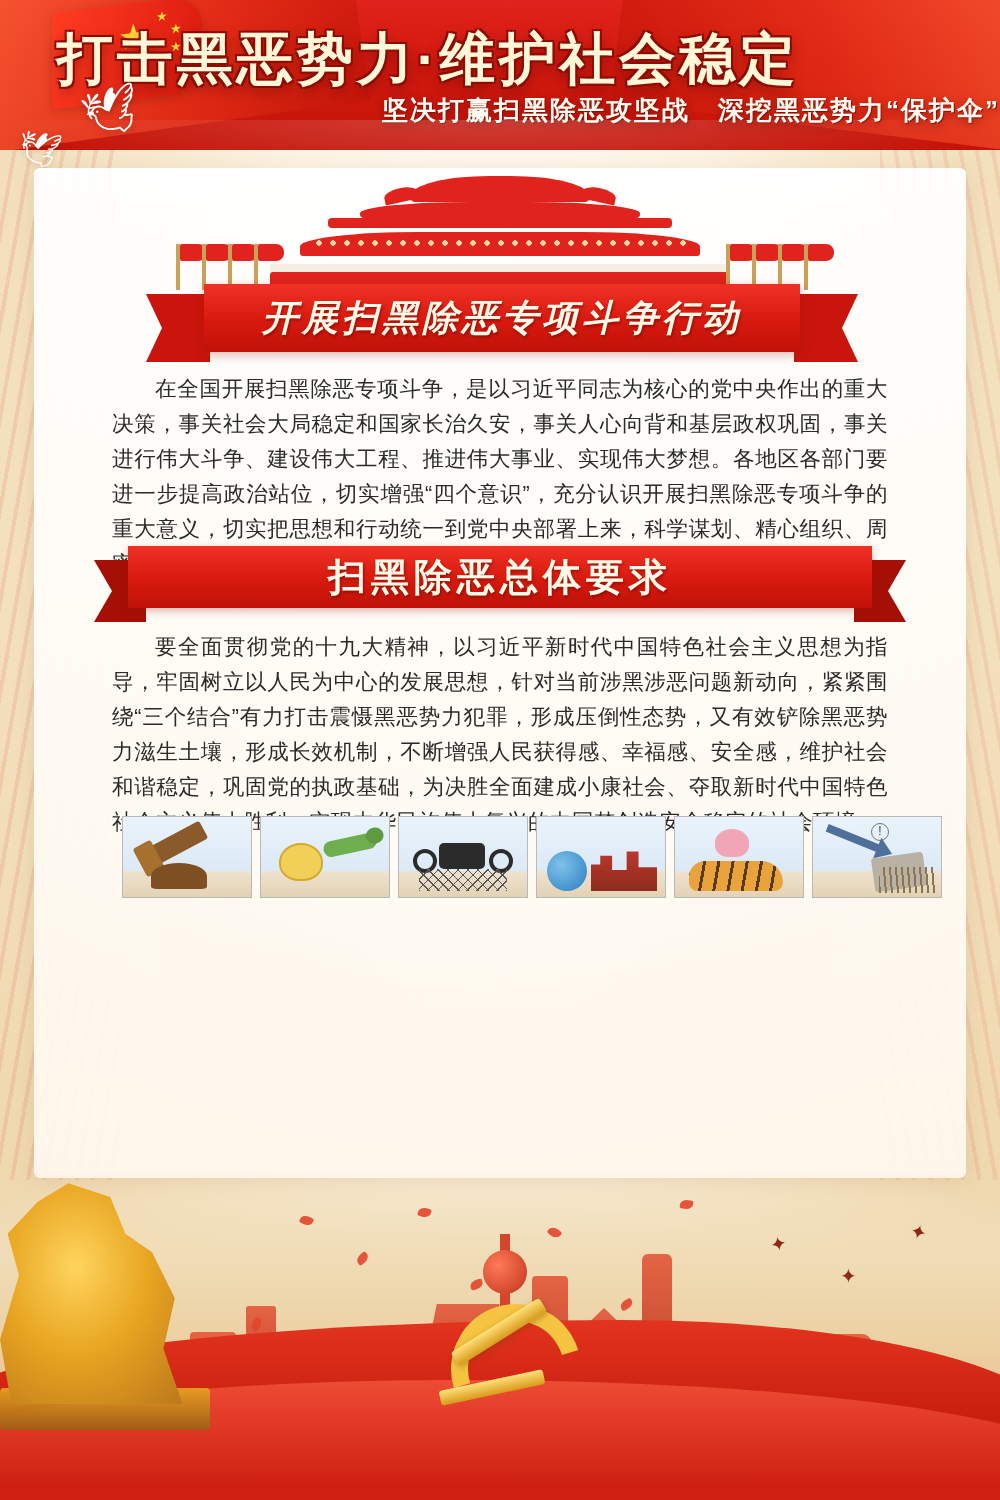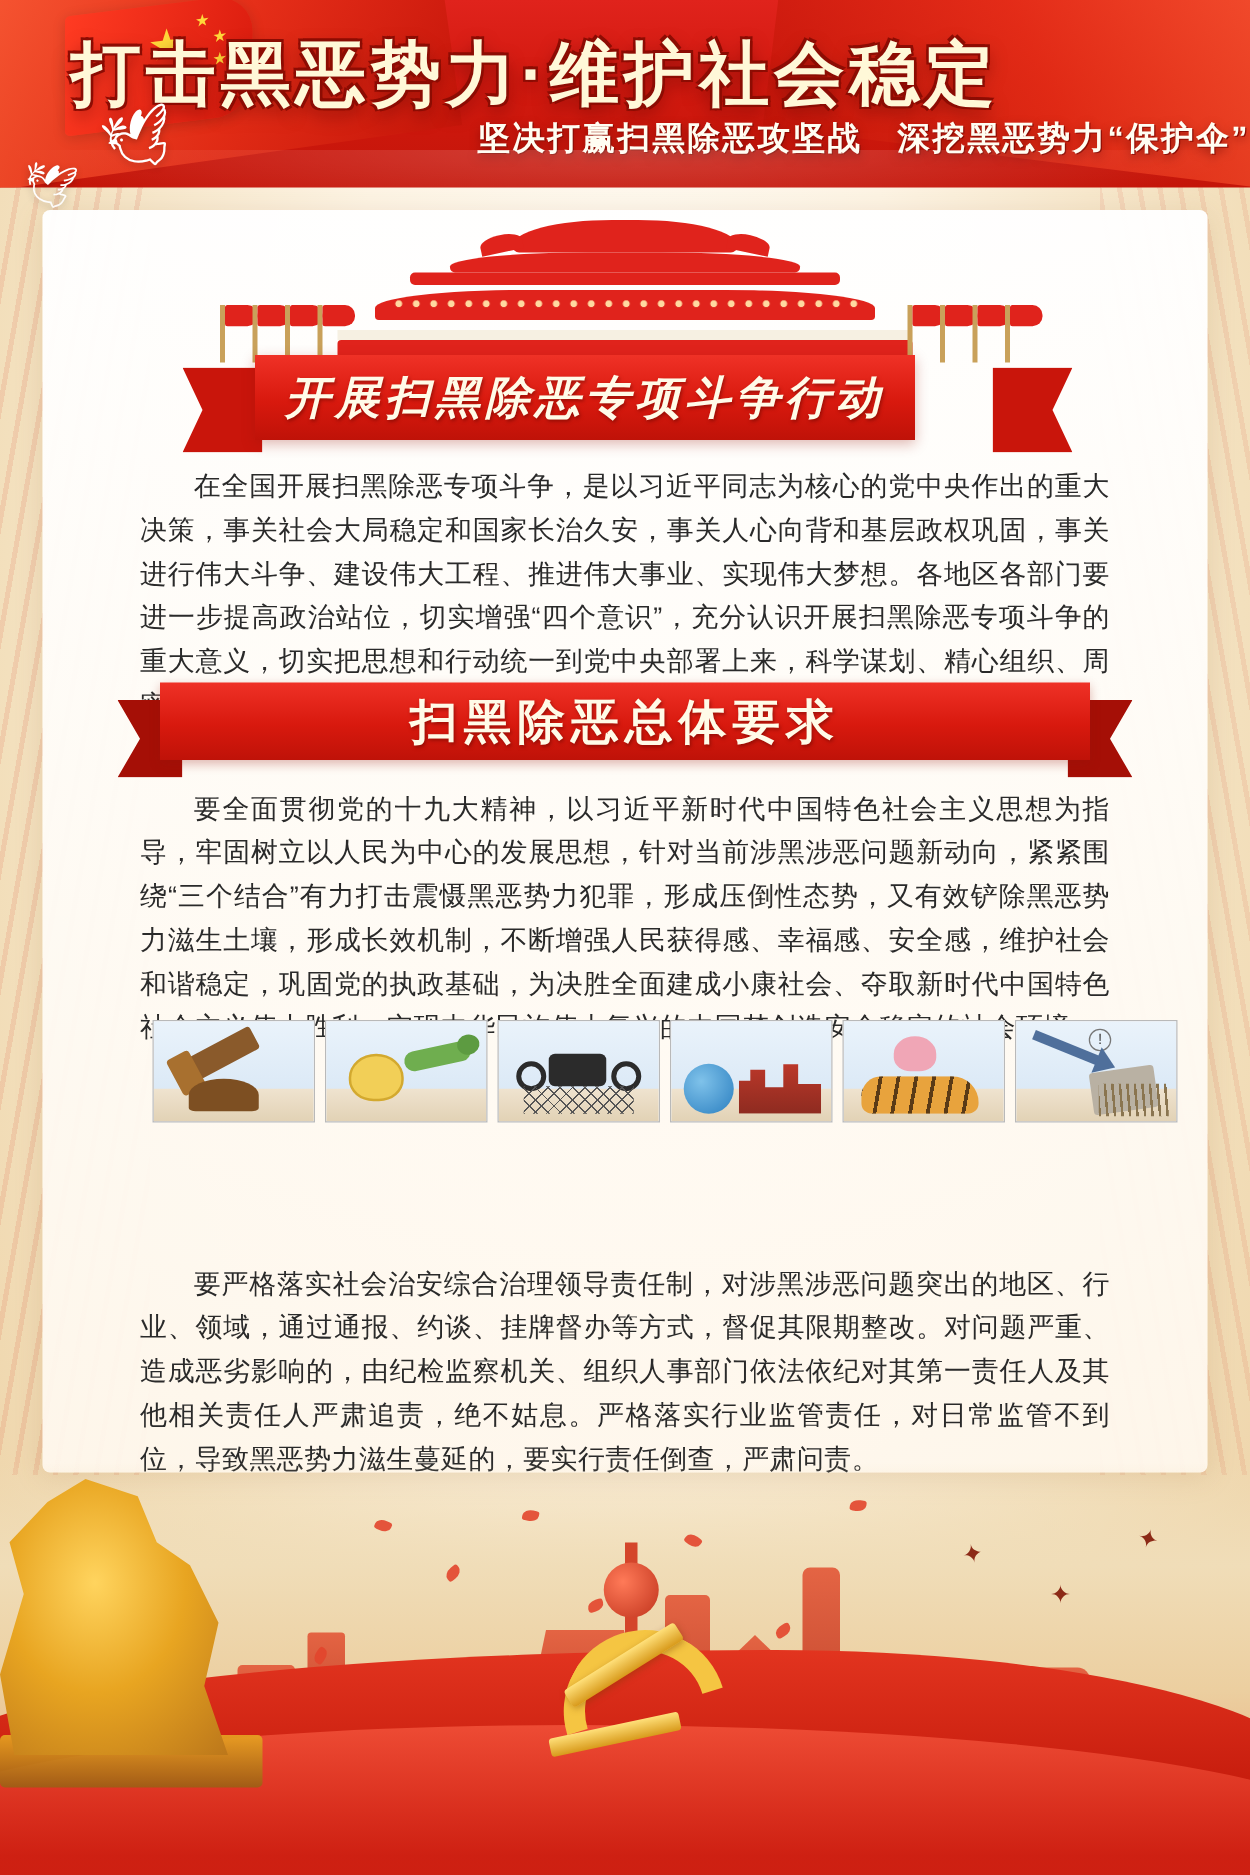--- a/index.html
+++ b/index.html
@@ -277,21 +277,21 @@
 
   
   .ribbon-hdr1 {
     position: absolute;
     top: 116px; left: 118px;
     width: 700px; height: 68px;
   }
   .ribbon-hdr1 .center {
     position: absolute;
     left: 52px; top: 0;
-    width: 528px; height: 68px;
+    width: 596px; height: 68px;
     background: linear-gradient(180deg, #ef3126 0%, #d8190e 55%, #bf1208 100%);
     display: flex; align-items: center; justify-content: center;
     box-shadow: 0 3px 10px rgba(150,20,10,.3);
   }
   .ribbon-hdr1 .center span {
     color: #fffbe8;
     font-size: 36px;
     font-weight: bold;
     letter-spacing: 4px;
     font-style: italic;
@@ -658,21 +658,20 @@
         <div class="sky"></div>
         <div class="ground"></div>
         <div class="t-excl">!</div>
         <div class="t-arrow"></div>
         <div class="t-cart"></div>
         <div class="t-hatch"></div>
       </div>
     </div>
 
 
-    <div class="para" style="top:842px;">要严格落实社会治安综合治理领导责任制，对涉黑涉恶问题突出的地区、行业、领域，通过通报、约谈、挂牌督办等方式，督促其限期整改。对问题严重、造成恶劣影响的，由纪检监察机关、组织人事部门依法依纪对其第一责任人及其他相关责任人严肃追责，绝不姑息。严格落实行业监管责任，对日常监管不到位，导致黑恶势力滋生蔓延的，要实行责任倒查，严肃问责。</div>
   </div>
 
   <div class="bottom-scene">
     <div class="bot-sky"></div>
 
     <div class="skyline">
       <div class="bld b1"></div>
       <div class="bld b2"></div>
       <div class="bld b3"></div>
       <div class="bld b4"></div>

